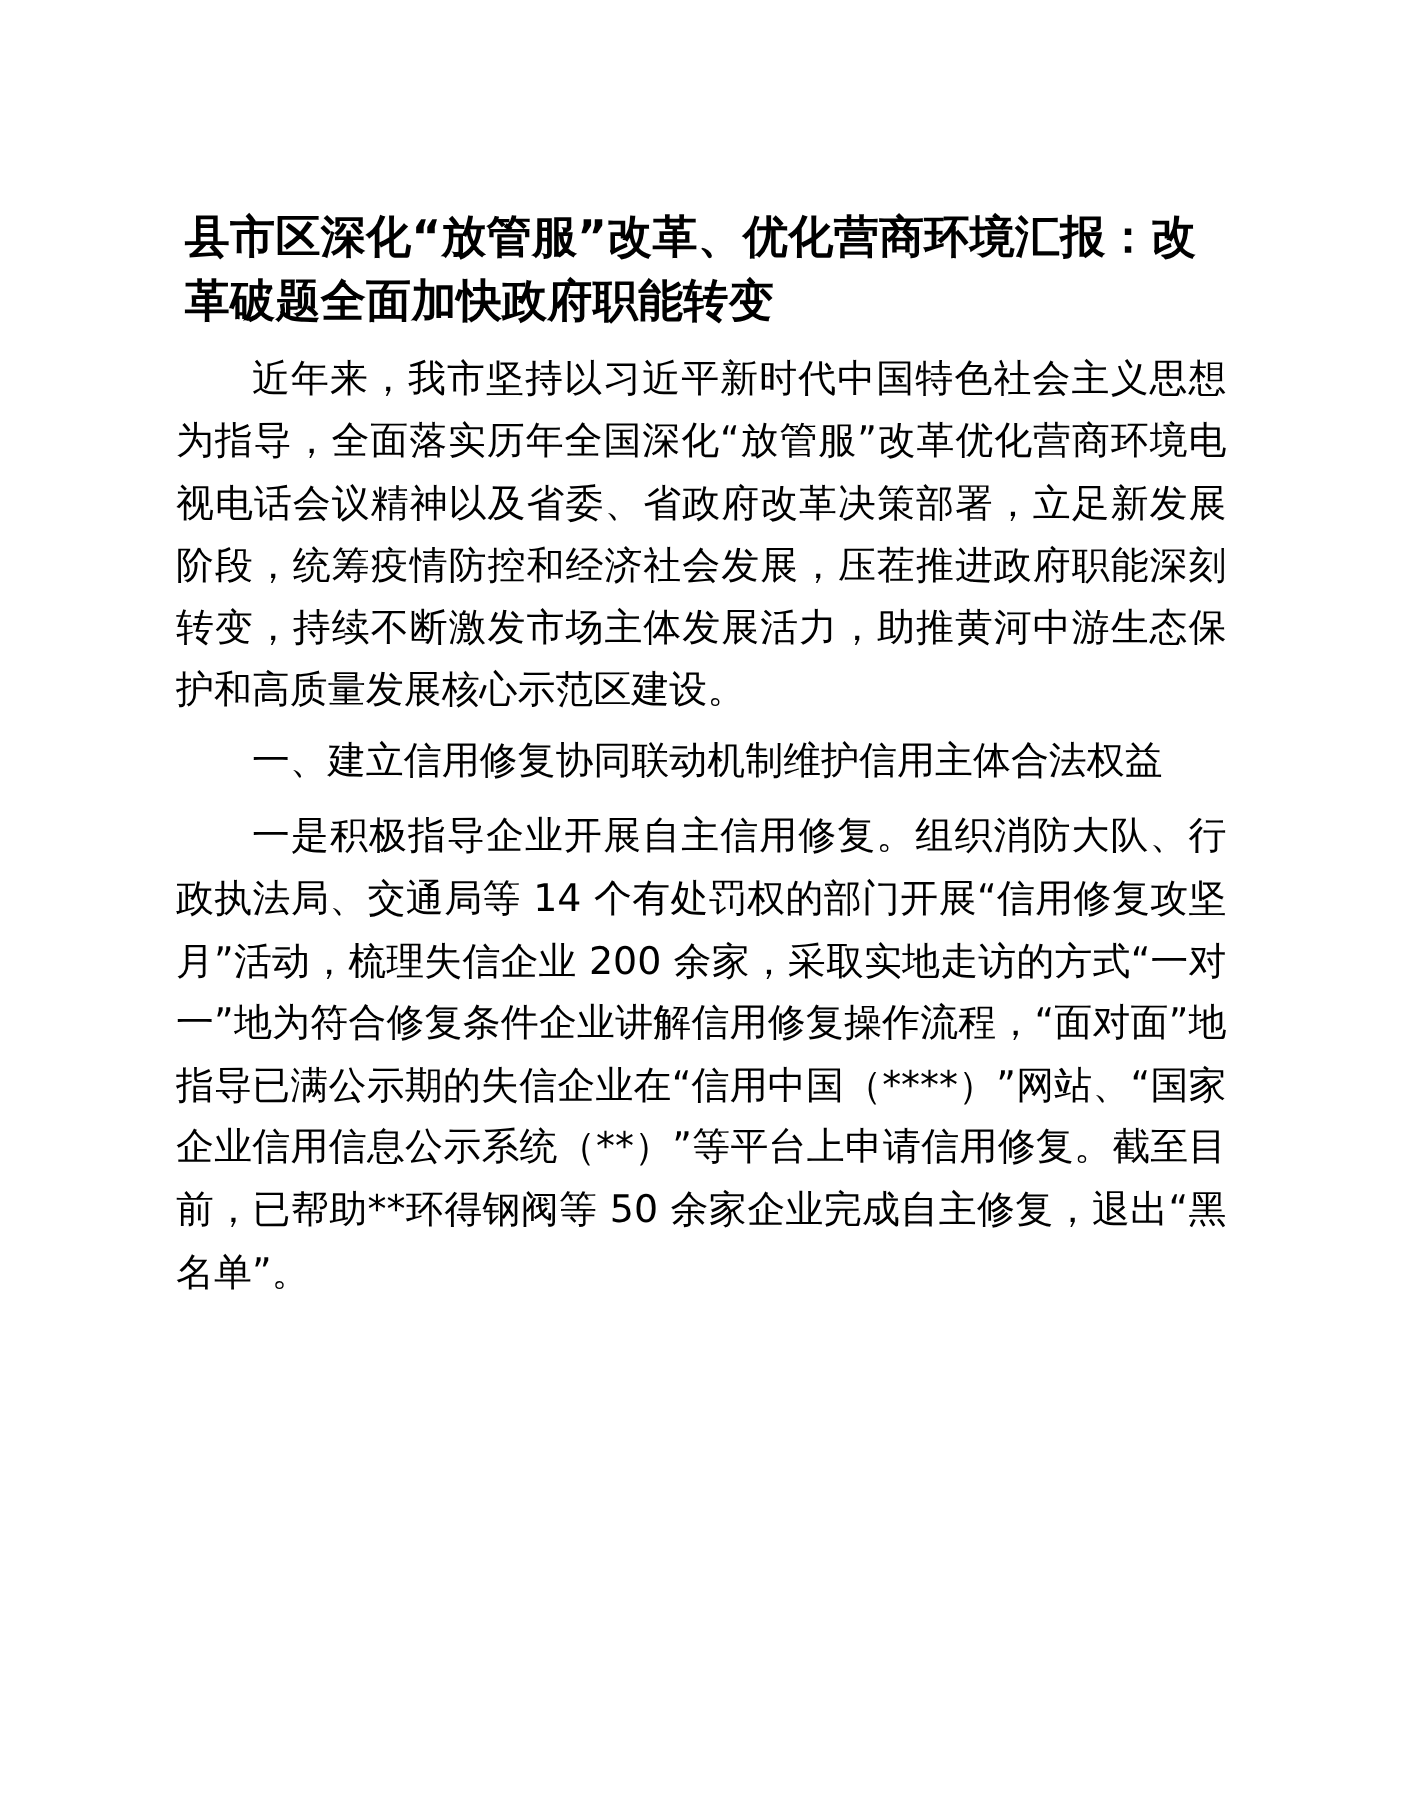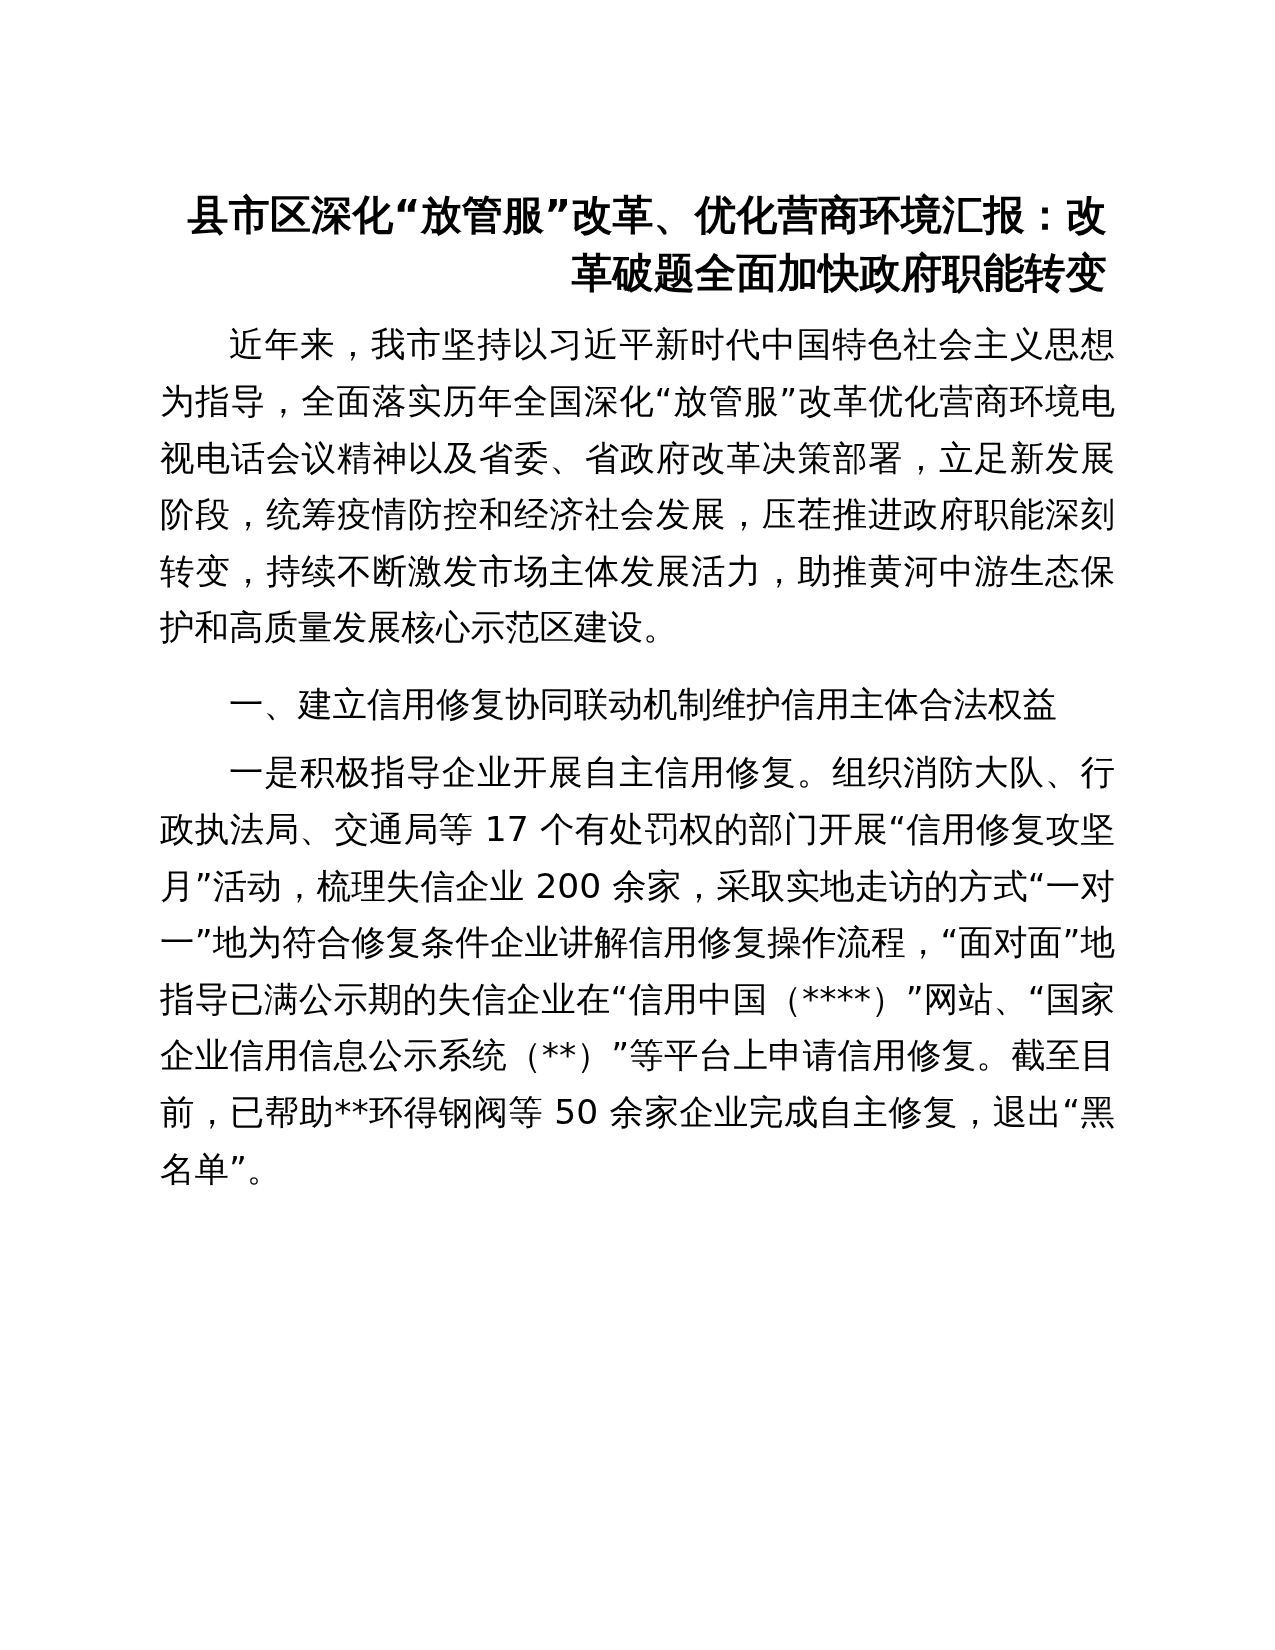--- a/index.html
+++ b/index.html
@@ -23,52 +23,52 @@
   .content {
     position: absolute;
     left: 160px;
     top: 186px;
     width: 955px;
   }
   .doc-title {
     font-size: 41px;
     font-weight: bold;
     line-height: 1.42;
-    text-align: right;
+    text-align: left;
     letter-spacing: 0.2px;
     margin: 0 0 14px 0;
     padding: 0 8px;
   }
   .para {
     font-size: 34.5px;
     line-height: 1.64;
     text-align: justify;
     text-align-last: left;
     text-justify: inter-ideograph;
     margin: 0 0 6px 0;
     text-indent: 2em;
     word-break: break-all;
   }
   .para.section-heading {
-    margin-top: 20px;
+    margin-top: 8px;
     margin-bottom: 12px;
   }
   .para.lead {
     margin-top: 10px;
   }
 </style>
 </head>
 <body>
 
 <div class="page">
   <div class="content">
 
     <h1 class="doc-title">县市区深化“放管服”改革、优化营商环境汇报：改革破题全面加快政府职能转变</h1>
 
     <p class="para lead">近年来，我市坚持以习近平新时代中国特色社会主义思想为指导，全面落实历年全国深化“放管服”改革优化营商环境电视电话会议精神以及省委、省政府改革决策部署，立足新发展阶段，统筹疫情防控和经济社会发展，压茬推进政府职能深刻转变，持续不断激发市场主体发展活力，助推黄河中游生态保护和高质量发展核心示范区建设。</p>
 
     <p class="para section-heading">一、建立信用修复协同联动机制维护信用主体合法权益</p>
 
 
-    <p class="para">一是积极指导企业开展自主信用修复。组织消防大队、行政执法局、交通局等 17 个有处罚权的部门开展“信用修复攻坚月”活动，梳理失信企业 200 余家，采取实地走访的方式“一对一”地为符合修复条件企业讲解信用修复操作流程，“面对面”地指导已满公示期的失信企业在“信用中国（****）”网站、“国家企业信用信息公示系统（**）”等平台上申请信用修复。截至目前，已帮助**环得钢阀等 50 余家企业完成自主修复，退出“黑名单”。</p>
+    <p class="para">一是积极指导企业开展自主信用修复。组织消防大队、行政执法局、交通局等 14 个有处罚权的部门开展“信用修复攻坚月”活动，梳理失信企业 200 余家，采取实地走访的方式“一对一”地为符合修复条件企业讲解信用修复操作流程，“面对面”地指导已满公示期的失信企业在“信用中国（****）”网站、“国家企业信用信息公示系统（**）”等平台上申请信用修复。截至目前，已帮助**环得钢阀等 50 余家企业完成自主修复，退出“黑名单”。</p>
 
   </div>
 </div>
 
 </body></html>

